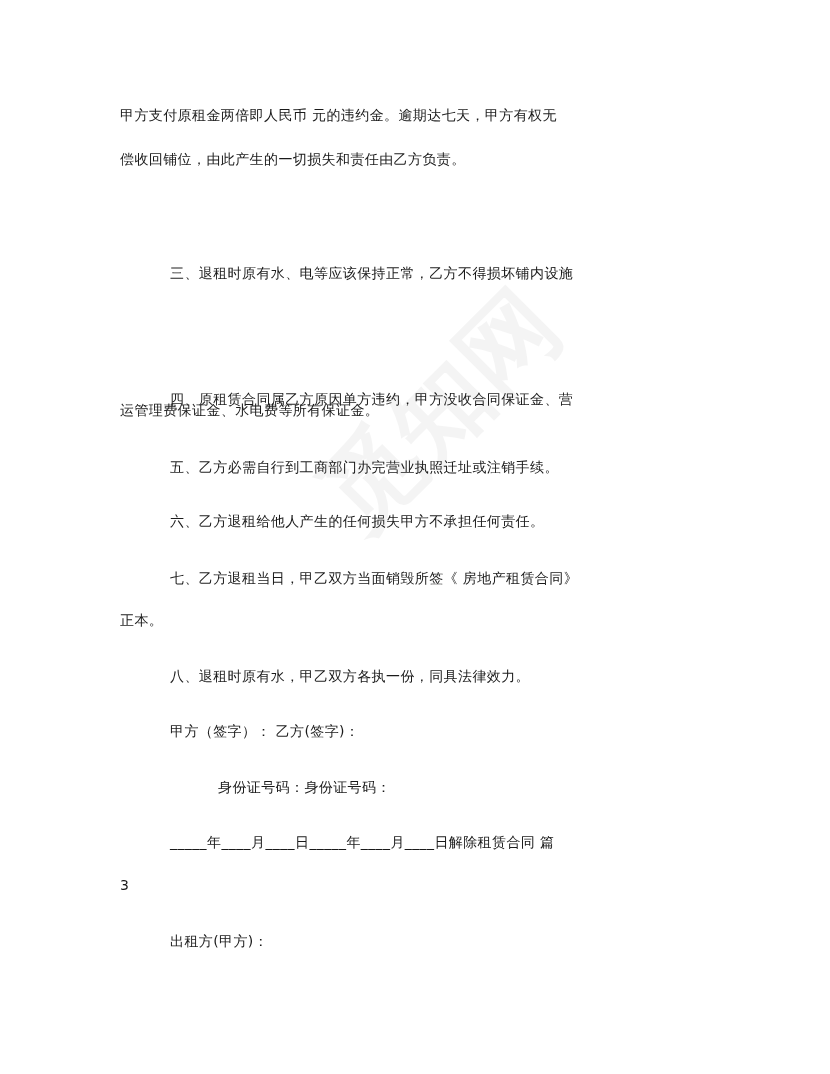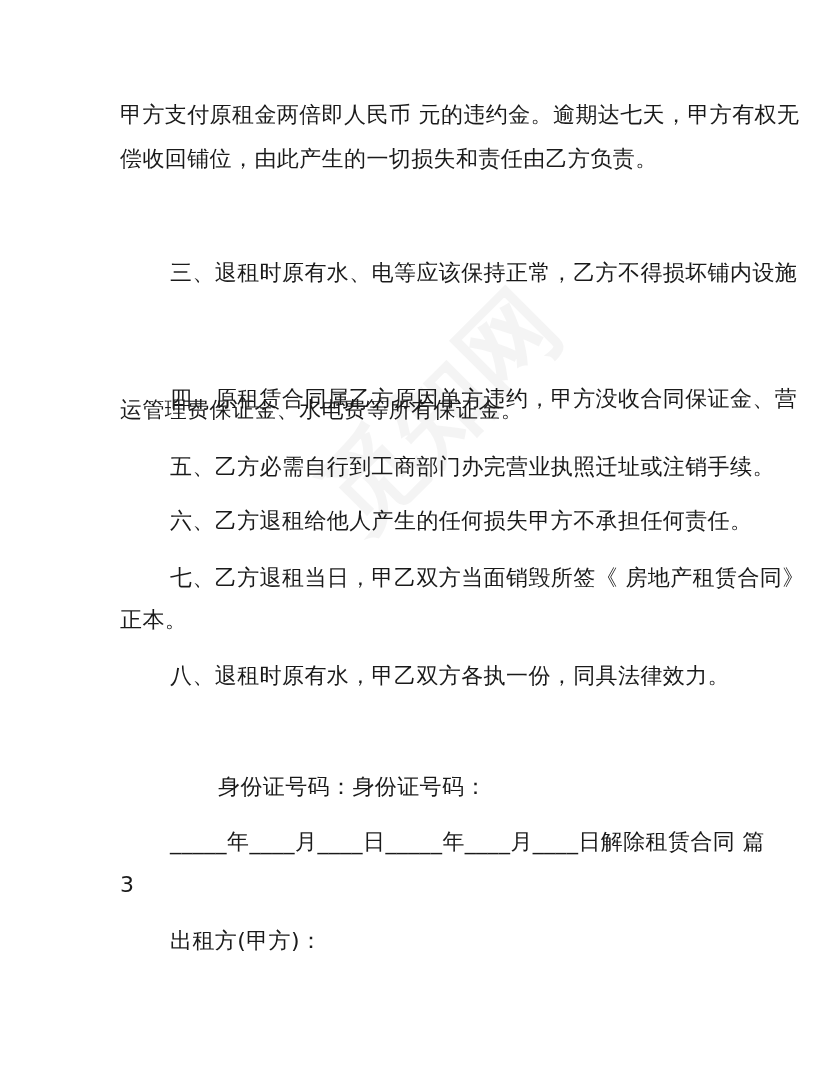--- a/index.html
+++ b/index.html
@@ -18,21 +18,21 @@
     .page {
       position: absolute;
       left: 0;
       top: 0;
       width: 830px;
       height: 1074px;
     }
     .line {
       position: absolute;
       left: 120px;
-      font-size: 22px;
+      font-size: 14px;
       line-height: 24px;
       white-space: nowrap;
       letter-spacing: 0.4px;
     }
     .indent { left: 170px; }
     .watermark {
       position: absolute;
       left: 300px;
       top: 290px;
       width: 260px;
@@ -65,20 +65,21 @@
 
   <div class="line indent" style="top:509px;">六、乙方退租给他人产生的任何损失甲方不承担任何责任。</div>
 
   <div class="line indent" style="top:455px;">五、乙方必需自行到工商部门办完营业执照迁址或注销手续。</div>
 
   <div class="line indent" style="top:566px;">七、乙方退租当日，甲乙双方当面销毁所签《 房地产租赁合同》</div>
   <div class="line" style="top:608px;">正本。</div>
 
   <div class="line indent" style="top:664px;">八、退租时原有水，甲乙双方各执一份，同具法律效力。</div>
 
+  <div class="line indent" style="top:719px;">甲方（签字）：  乙方(签字)：</div>
 
   <div class="line indent" style="top:775px;margin-left:48px;">身份证号码：身份证号码：</div>
 
   <div class="line indent" style="top:830px;">_____年____月____日_____年____月____日解除租赁合同 篇</div>
   <div class="line" style="top:873px;">3</div>
 
   <div class="line indent" style="top:929px;">出租方(甲方)：</div>
 
 </div>
 

